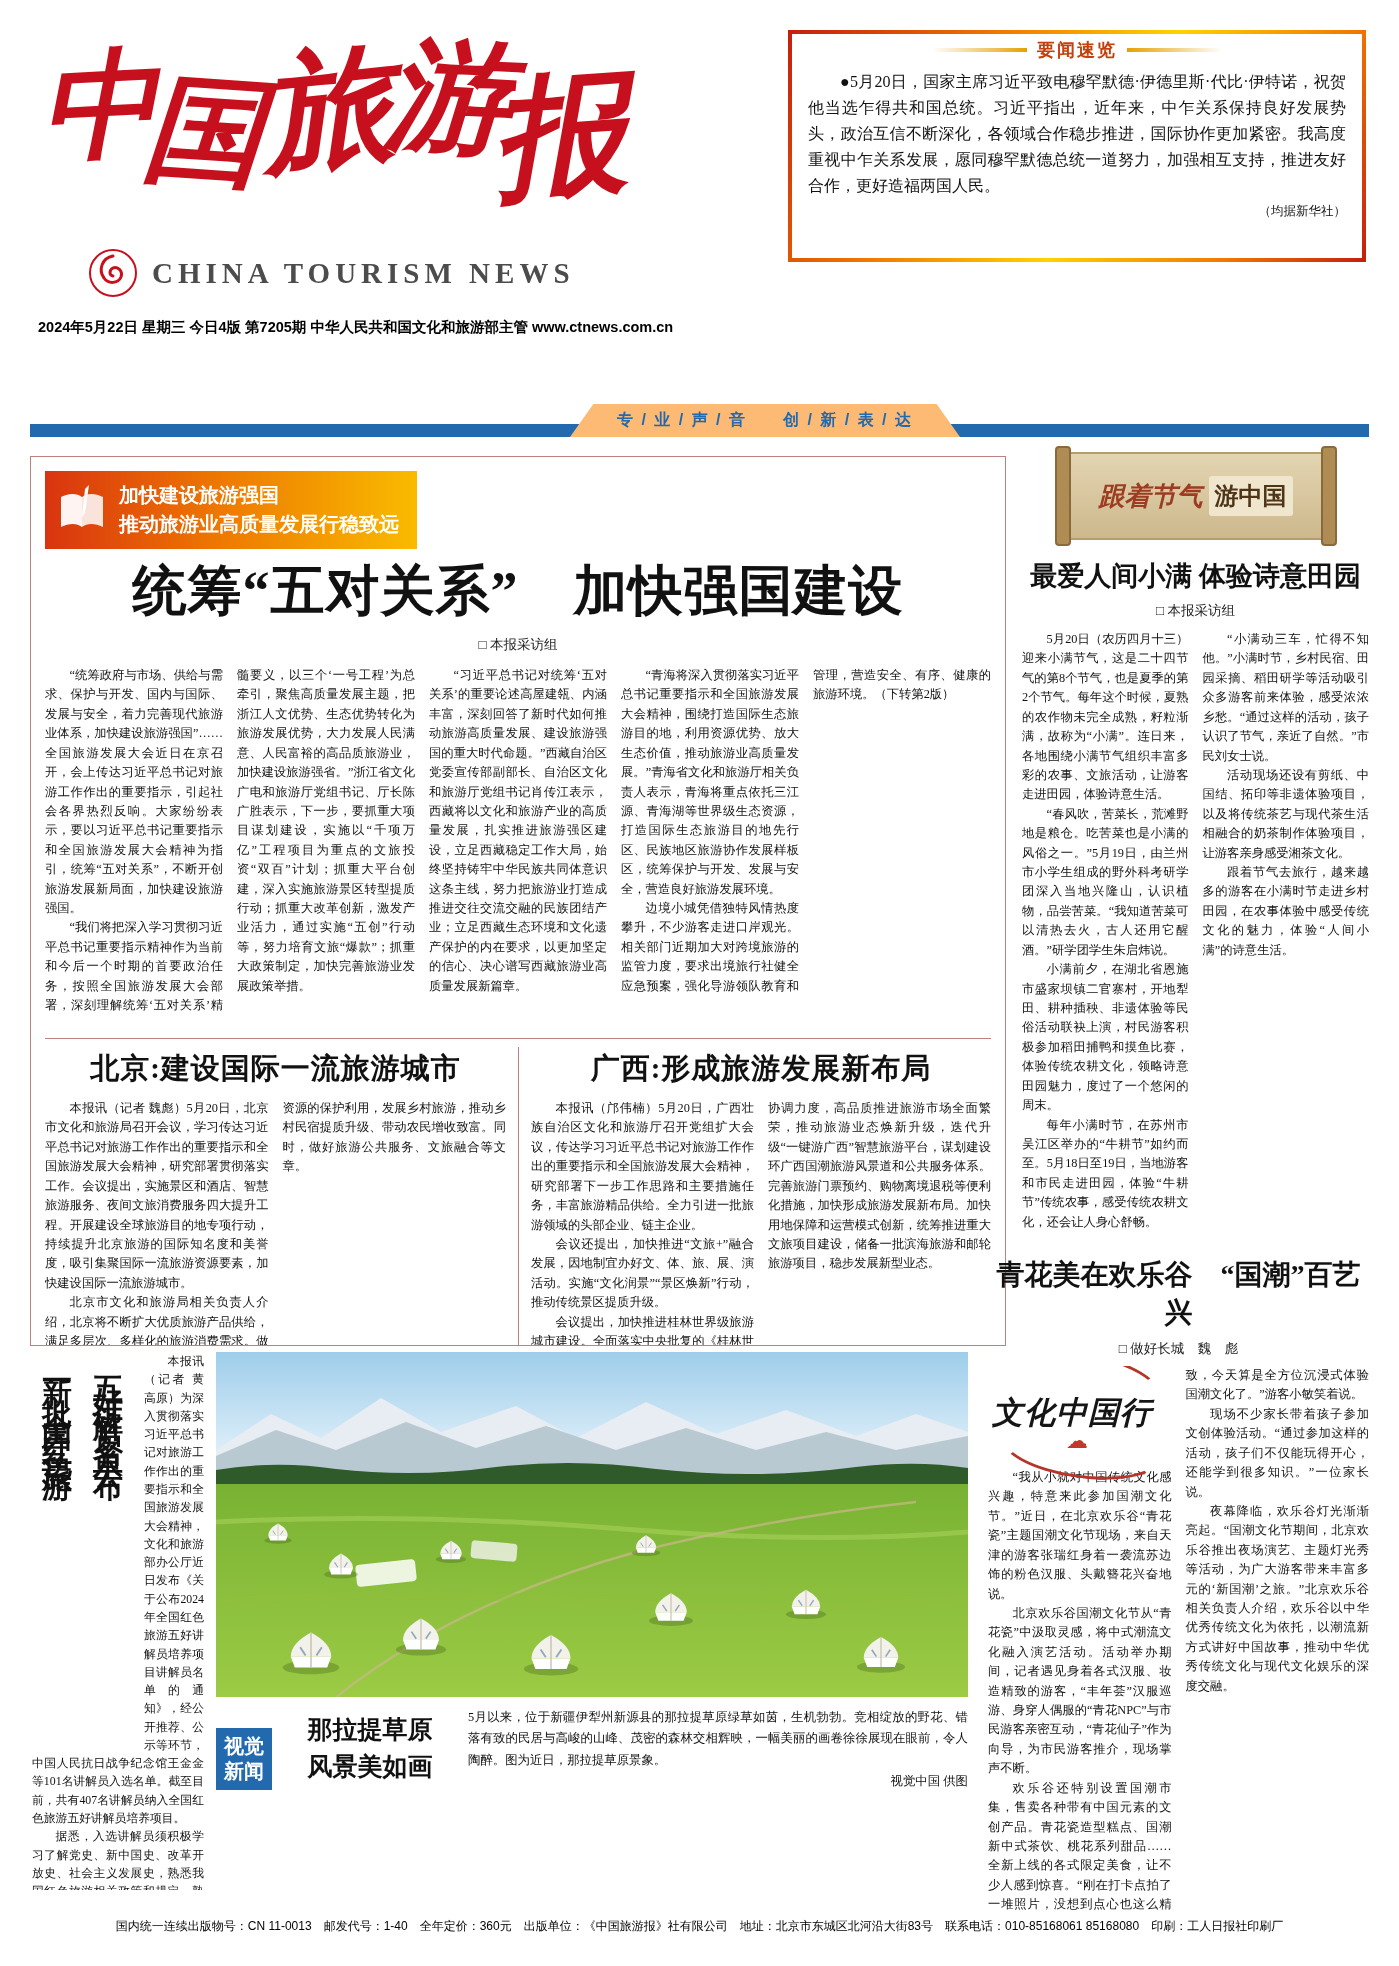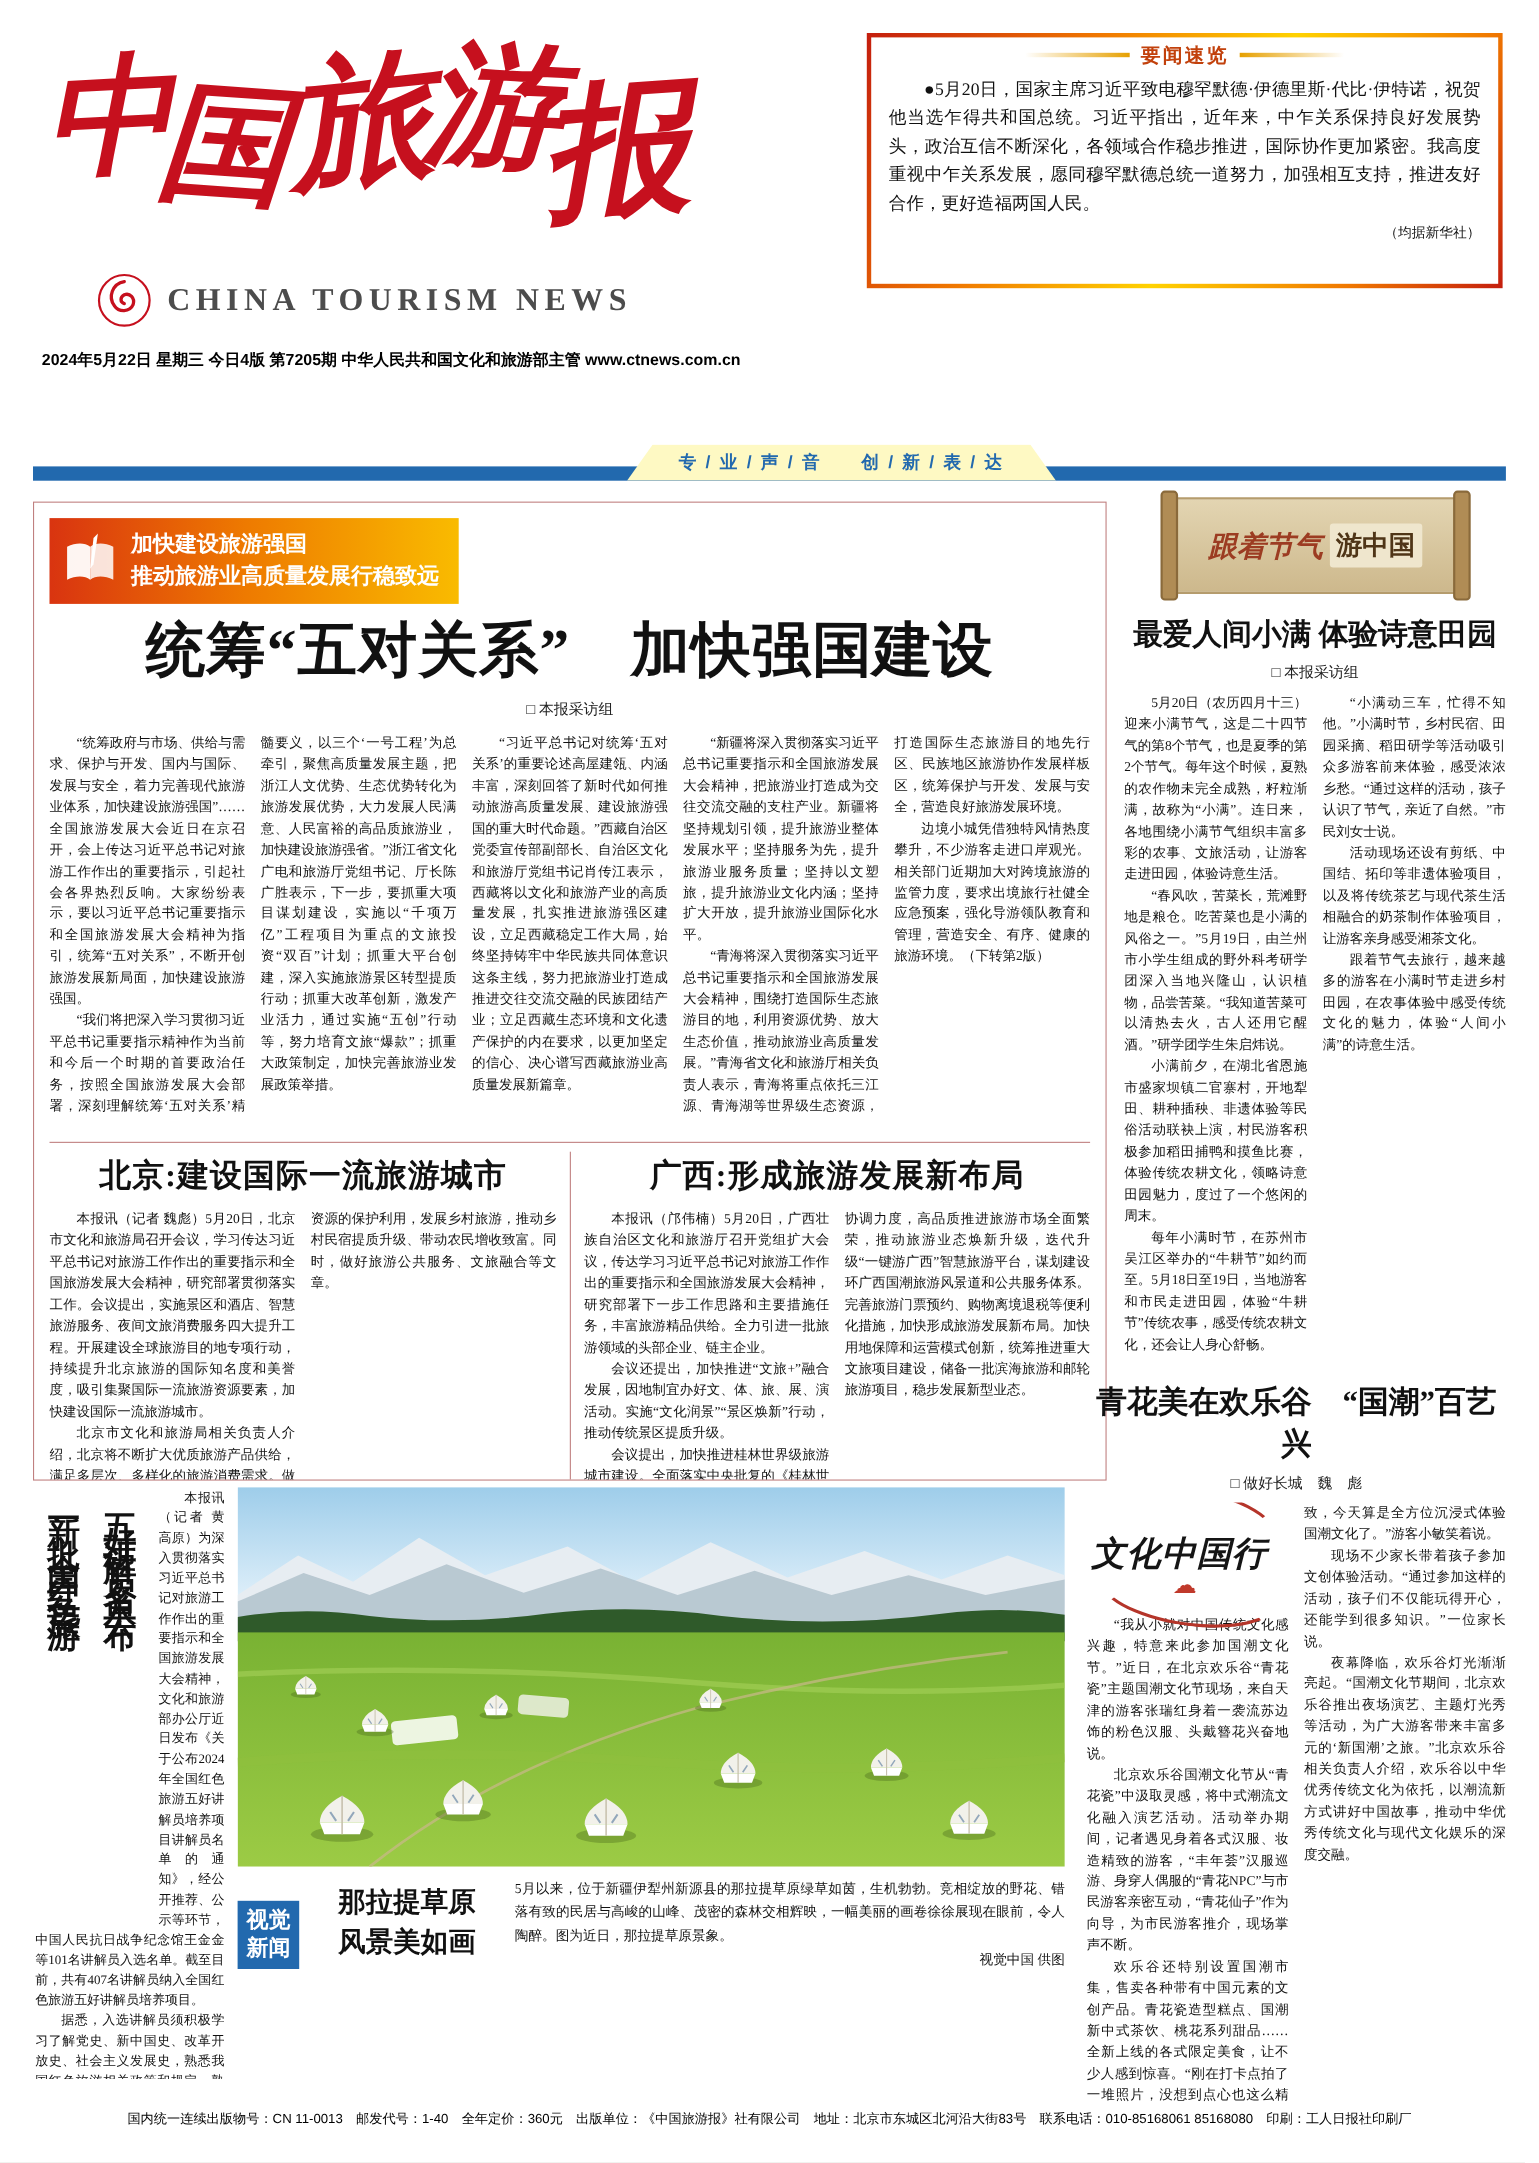--- a/index.html
+++ b/index.html
@@ -23,21 +23,21 @@
   .newsbox{background:#fff;width:100%;height:100%;box-sizing:border-box;padding:6px 16px 4px;overflow:hidden;}
   .newsbox-titlebar{display:flex;align-items:center;justify-content:center;gap:10px;margin-top:-2px;}
   .nb-dash{height:4px;width:95px;background:linear-gradient(90deg,rgba(230,160,0,0),#e6a000);}
   .nb-dash.r{background:linear-gradient(270deg,rgba(230,160,0,0),#e6a000);}
   .newsbox-title{font-size:18px;font-weight:900;color:#c2410c;letter-spacing:2px;}
   .newsbox p{margin:7px 0 0;font-size:16px;line-height:1.62;text-align:justify;text-indent:2em;}
   .newsbox .credit{text-align:right;font-size:12.5px;margin-top:2px;text-indent:0;}
 
   
   .bluebar{position:absolute;left:30px;top:424px;width:1339px;height:13px;background:#2269ae;}
-  .tag-notch{position:absolute;left:570px;top:404px;width:390px;height:33px;background:#fef9c3;
+  .tag-notch{position:absolute;left:570px;top:404px;width:390px;height:33px;background:#fdba74;
      clip-path:polygon(6% 0,94% 0,100% 100%,0 100%);display:flex;align-items:center;justify-content:center;}
   .tag-text{color:#2269ae;font-weight:bold;font-size:16px;letter-spacing:2px;
             font-family:"Liberation Sans",sans-serif;}
 
   
   .mainbox{position:absolute;left:30px;top:456px;width:976px;height:890px;border:1px solid #c08080;
            box-sizing:border-box;padding:14px 14px 0;overflow:hidden;}
   .flag{width:372px;height:78px;display:flex;align-items:center;gap:10px;
         background:linear-gradient(90deg,#d93410,#ee7a00 48%,#f9bb00);padding:0 10px;box-sizing:border-box;}
   .flag-lines{color:#fff;font-weight:900;font-size:20px;line-height:1.45;
@@ -145,21 +145,20 @@
         <div>加快建设旅游强国</div>
         <div>推动旅游业高质量发展行稳致远</div>
       </div>
     </div>
     <div class="main-headline">统筹“五对关系”　加快强国建设</div>
     <div class="byline">□ 本报采访组</div>
     <div class="main-body bodytext">
       <p>“统筹政府与市场、供给与需求、保护与开发、国内与国际、发展与安全，着力完善现代旅游业体系，加快建设旅游强国”……全国旅游发展大会近日在京召开，会上传达习近平总书记对旅游工作作出的重要指示，引起社会各界热烈反响。大家纷纷表示，要以习近平总书记重要指示和全国旅游发展大会精神为指引，统筹“五对关系”，不断开创旅游发展新局面，加快建设旅游强国。</p>
       <p>“我们将把深入学习贯彻习近平总书记重要指示精神作为当前和今后一个时期的首要政治任务，按照全国旅游发展大会部署，深刻理解统筹‘五对关系’精髓要义，以三个‘一号工程’为总牵引，聚焦高质量发展主题，把浙江人文优势、生态优势转化为旅游发展优势，大力发展人民满意、人民富裕的高品质旅游业，加快建设旅游强省。”浙江省文化广电和旅游厅党组书记、厅长陈广胜表示，下一步，要抓重大项目谋划建设，实施以“千项万亿”工程项目为重点的文旅投资“双百”计划；抓重大平台创建，深入实施旅游景区转型提质行动；抓重大改革创新，激发产业活力，通过实施“五创”行动等，努力培育文旅“爆款”；抓重大政策制定，加快完善旅游业发展政策举措。</p>
       <p>“习近平总书记对统筹‘五对关系’的重要论述高屋建瓴、内涵丰富，深刻回答了新时代如何推动旅游高质量发展、建设旅游强国的重大时代命题。”西藏自治区党委宣传部副部长、自治区文化和旅游厅党组书记肖传江表示，西藏将以文化和旅游产业的高质量发展，扎实推进旅游强区建设，立足西藏稳定工作大局，始终坚持铸牢中华民族共同体意识这条主线，努力把旅游业打造成推进交往交流交融的民族团结产业；立足西藏生态环境和文化遗产保护的内在要求，以更加坚定的信心、决心谱写西藏旅游业高质量发展新篇章。</p>
-      <p>“新疆将深入贯彻落实习近平总书记重要指示和全国旅游发展大会精神，把旅游业打造成为交往交流交融的支柱产业。新疆将坚持规划引领，提升旅游业整体发展水平；坚持服务为先，提升旅游业服务质量；坚持以文塑旅，提升旅游业文化内涵；坚持扩大开放，提升旅游业国际化水平。</p>
       <p>“青海将深入贯彻落实习近平总书记重要指示和全国旅游发展大会精神，围绕打造国际生态旅游目的地，利用资源优势、放大生态价值，推动旅游业高质量发展。”青海省文化和旅游厅相关负责人表示，青海将重点依托三江源、青海湖等世界级生态资源，打造国际生态旅游目的地先行区、民族地区旅游协作发展样板区，统筹保护与开发、发展与安全，营造良好旅游发展环境。</p>
       <p>边境小城凭借独特风情热度攀升，不少游客走进口岸观光。相关部门近期加大对跨境旅游的监管力度，要求出境旅行社健全应急预案，强化导游领队教育和管理，营造安全、有序、健康的旅游环境。（下转第2版）</p>
     </div>
 
     <div class="tier2">
       <div class="t2-col">
         <div class="t2-headline">北京:建设国际一流旅游城市</div>
         <div class="t2-body bodytext">
           <p>本报讯（记者 魏彪）5月20日，北京市文化和旅游局召开会议，学习传达习近平总书记对旅游工作作出的重要指示和全国旅游发展大会精神，研究部署贯彻落实工作。会议提出，实施景区和酒店、智慧旅游服务、夜间文旅消费服务四大提升工程。开展建设全球旅游目的地专项行动，持续提升北京旅游的国际知名度和美誉度，吸引集聚国际一流旅游资源要素，加快建设国际一流旅游城市。</p>
           <p>北京市文化和旅游局相关负责人介绍，北京将不断扩大优质旅游产品供给，满足多层次、多样化的旅游消费需求。做好长城、中轴线、大运河、西山永定河等资源的保护利用，发展乡村旅游，推动乡村民宿提质升级、带动农民增收致富。同时，做好旅游公共服务、文旅融合等文章。</p>

